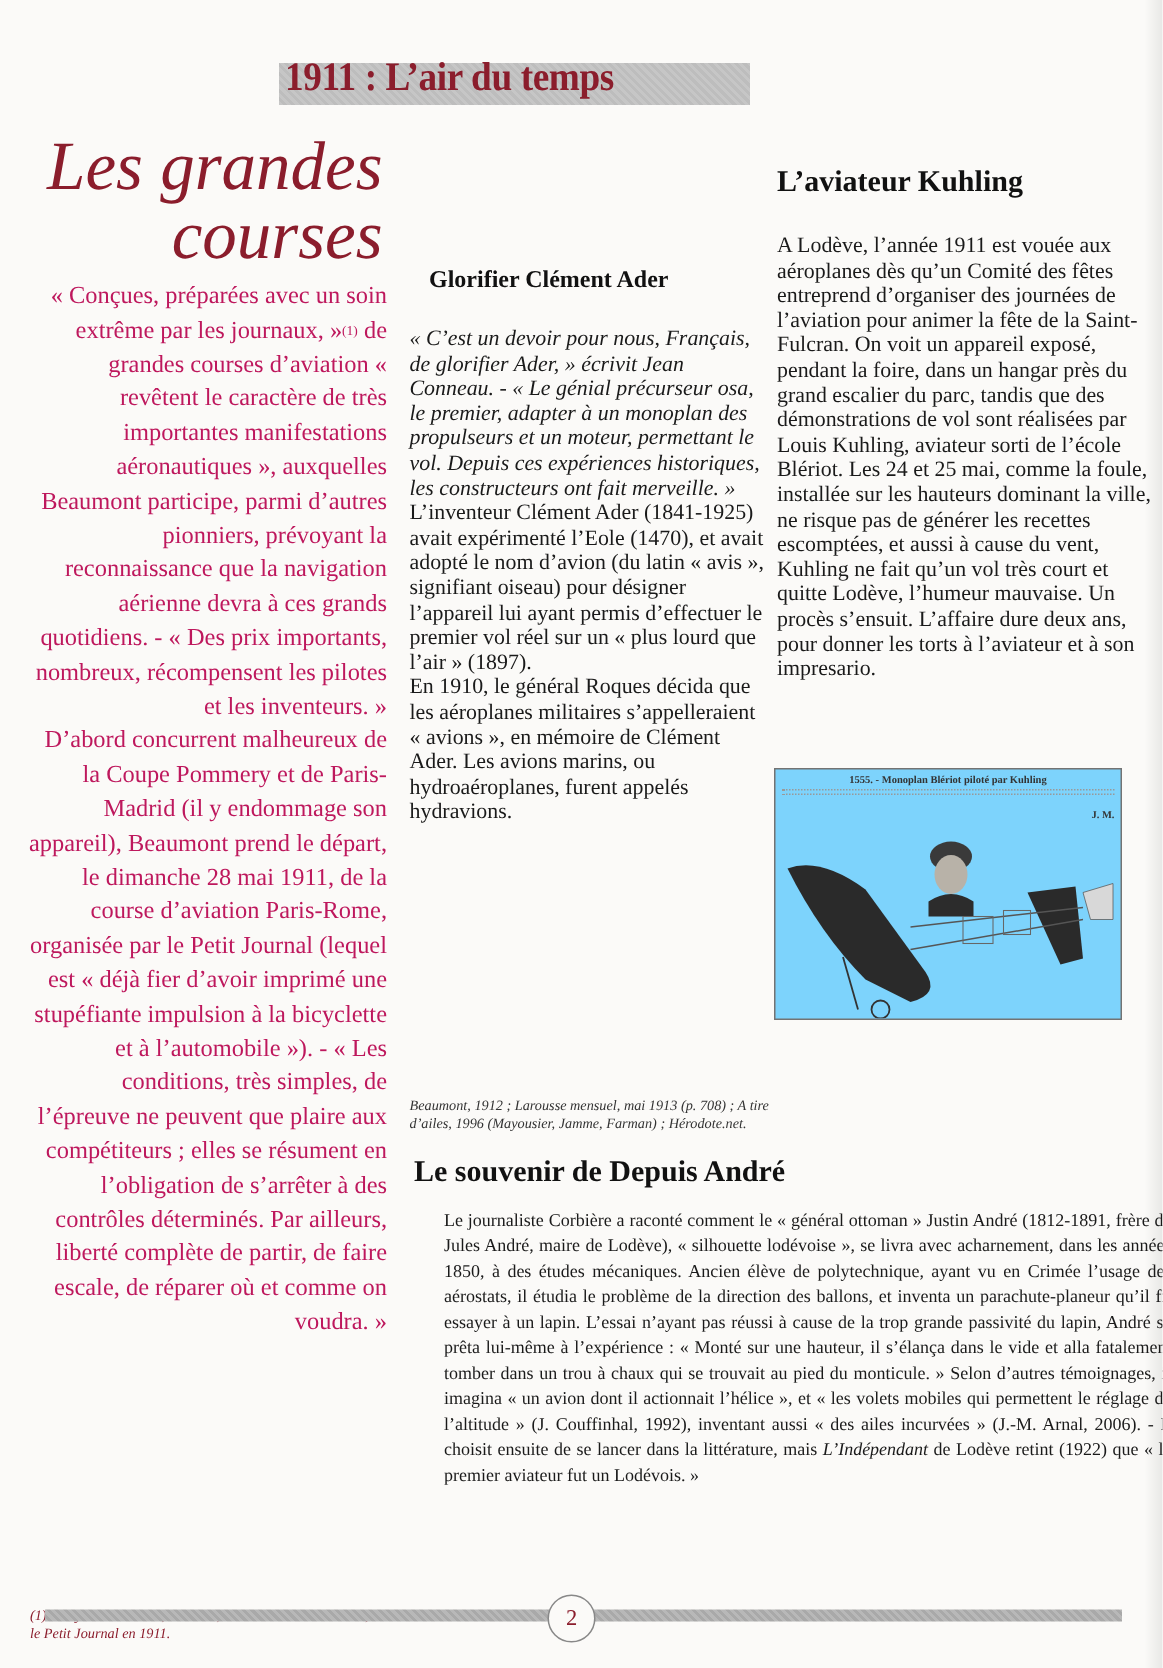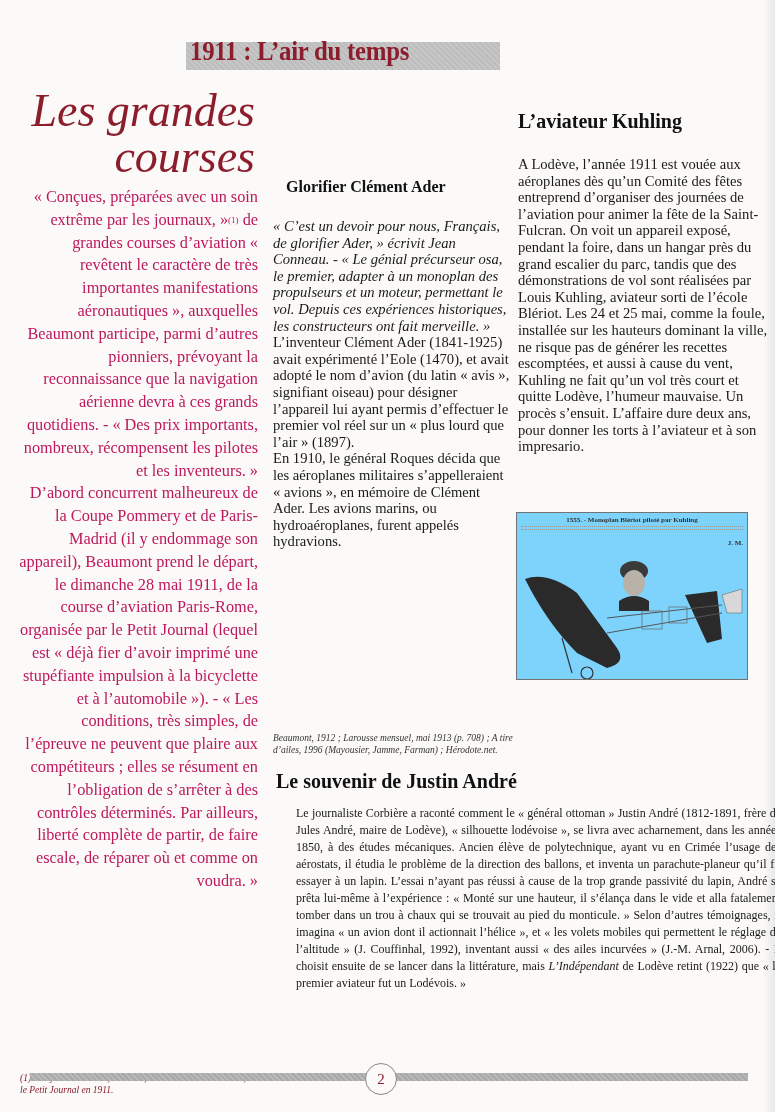--- a/index.html
+++ b/index.html
@@ -83,17 +83,17 @@
     <path d="M205 82 L225 76 L225 100 L210 100 Z" fill="#d8d8d8" stroke="#555" stroke-width="0.5"></path>
     <line x1="90" y1="105" x2="205" y2="92" stroke="#555" stroke-width="1"></line>
     <line x1="90" y1="120" x2="205" y2="100" stroke="#555" stroke-width="1"></line>
     <rect x="125" y="98" width="20" height="18" fill="none" stroke="#666" stroke-width="0.7"></rect>
     <rect x="152" y="94" width="18" height="16" fill="none" stroke="#666" stroke-width="0.7"></rect>
     <line x1="45" y1="125" x2="55" y2="160" stroke="#333" stroke-width="1.2"></line>
     <circle cx="70" cy="160" r="6" fill="none" stroke="#333" stroke-width="1.2"></circle>
   </svg>
 </div>
 
-<h2 class="abs h-andre">Le souvenir de Justin André</h2>
+<h2 class="abs h-andre">Le souvenir de Depuis André</h2>
 <div class="abs bottom-text"><span>Le journaliste Corbière a raconté comment le « général ottoman » Justin André (1812-1891, frère de Jules André, maire de Lodève), « silhouette lodévoise », se livra avec acharnement, dans les années 1850, à des études mécaniques. Ancien élève de polytechnique, ayant vu en Crimée l’usage des aérostats, il étudia le problème de la direction des ballons, et inventa un parachute-planeur qu’il fit essayer à un lapin. L’essai n’ayant pas réussi à cause de la trop grande passivité du lapin, André se prêta lui-même à l’expérience : « Monté sur une hauteur, il s’élança dans le vide et alla fatalement tomber dans un trou à chaux qui se trouvait au pied du monticule. » Selon d’autres témoignages, il imagina « un avion dont il actionnait l’hélice », et « les volets mobiles qui permettent le réglage de l’altitude » (J. Couffinhal, 1992), inventant aussi « des ailes incurvées » (J.-M. Arnal, 2006). - Il choisit ensuite de se lancer dans la littérature, mais </span><em>L’Indépendant</em><span> de Lodève retint (1922) que « le premier aviateur fut un Lodévois. »</span></div>
 
 <div class="abs rule"></div>
 <div class="abs page-num">2</div>
 
 </body></html>

